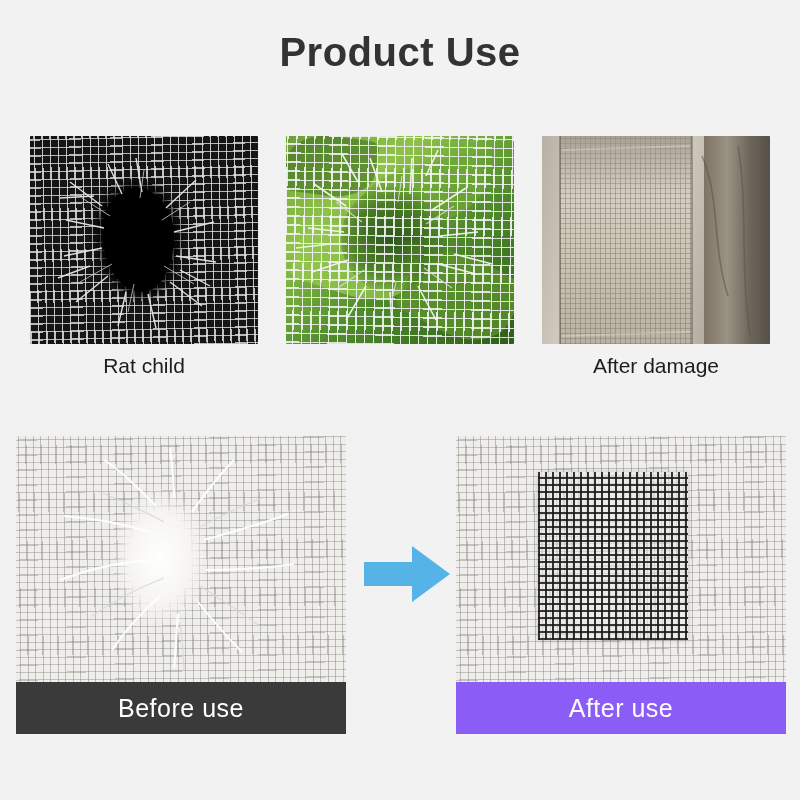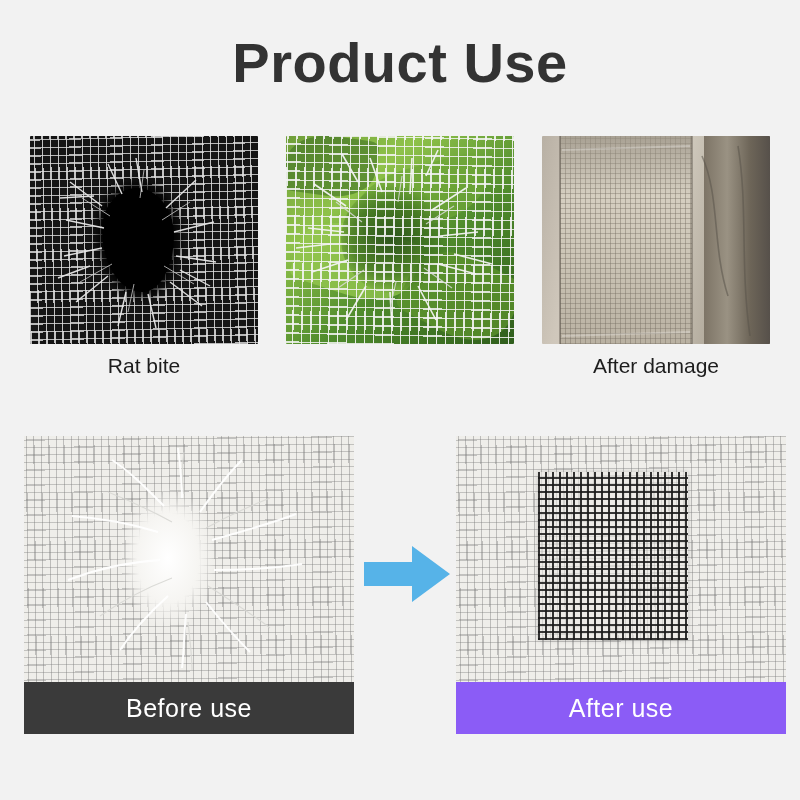--- a/index.html
+++ b/index.html
@@ -18,21 +18,21 @@
     width: 800px;
     height: 800px;
     background: #f2f2f2;
   }
   .title {
     position: absolute;
     top: 30px;
     left: 0;
     width: 800px;
     text-align: center;
-    font-size: 56px;
+    font-size: 40px;
     font-weight: bold;
     color: #333333;
     letter-spacing: 0.5px;
   }
 
   
   .top-row {
     position: absolute;
     top: 136px;
     left: 30px;
@@ -163,21 +163,21 @@
     width: 770px;
     height: 300px;
   }
   .compare-card {
     position: absolute;
     top: 0;
     width: 330px;
     height: 298px;
     overflow: hidden;
   }
-  .compare-card.before { left: 8px; }
+  .compare-card.before { left: 0; }
   .compare-card.after { left: 440px; }
 
   .compare-photo {
     position: absolute;
     left: 0;
     top: 0;
     width: 330px;
     height: 246px;
     overflow: hidden;
   }
@@ -277,21 +277,21 @@
           <g stroke="#cfcfcf" stroke-width="1" fill="none" opacity="0.8">
             <path d="M80 80 L52 62"></path>
               <path d="M82 128 L50 146"></path>
               <path d="M132 84 L160 66"></path>
             <path d="M134 130 L164 148"></path>
               <path d="M104 148 L98 176"></path>
               <path d="M110 62 L114 34"></path>
           </g>
         </svg>
       </div>
-      <div class="damage-caption caption-text">Rat bite</div>
+      <div class="damage-caption caption-text">Rat child</div>
     </div>
 
     <div class="damage-card">
       <div class="damage-photo mesh-green">
         <div class="leaf" style="left:10px;top:90px;width:120px;height:70px;transform:rotate(18deg);background:rgba(150,200,80,0.75);"></div>
         <div class="leaf" style="left:70px;top:30px;width:130px;height:60px;transform:rotate(-14deg);background:rgba(110,165,55,0.7);"></div>
         <div class="leaf" style="left:120px;top:120px;width:110px;height:80px;transform:rotate(28deg);background:rgba(95,150,45,0.7);"></div>
         <div class="leaf" style="left:0px;top:0px;width:90px;height:60px;transform:rotate(8deg);background:rgba(70,120,40,0.65);"></div>
         <div class="tear"></div>
         <div class="grid"></div>

